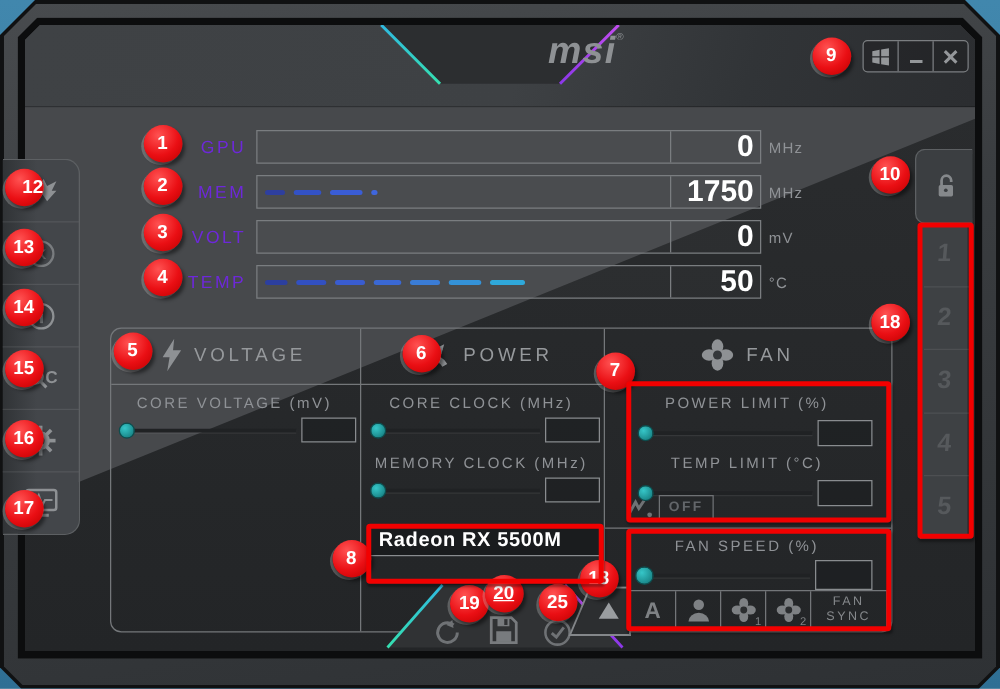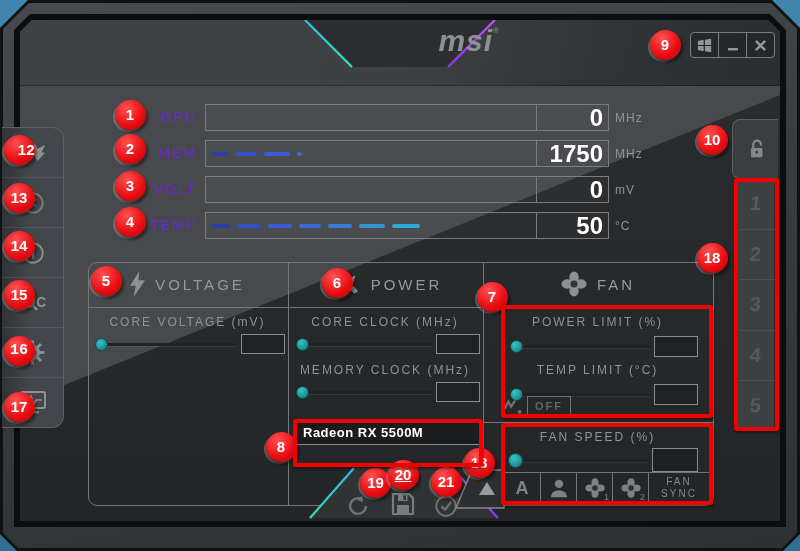--- a/index.html
+++ b/index.html
@@ -68,21 +68,21 @@
   #fan-btn-row { left:503px; top:472px; width:207px; height:32px; display:flex;
     border:1px solid #737679; z-index:5; color:#85888b; }
   #fan-btn-row .fb { width:36px; display:flex; align-items:center; justify-content:center; position:relative; }
   #fan-btn-row .fb + .fb { border-left:1px solid #737679; }
   #fan-btn-row .fb.sync { flex:1; flex-direction:column; font-size:10px; letter-spacing:2px; line-height:12px; }
   .fb-a { font-size:18px; font-weight:bold; color:#7e8184; }
   .fan-sub { position:absolute; right:3px; bottom:1px; font-size:9px; color:#7e8184; }
 
   
   #gpuinfo { left:294px; top:420px; width:188px; border:1px solid #898c8f; background:rgba(18,20,22,.55); z-index:5; }
-  #gpuinfo .gi { height:23px; line-height:23px; padding-left:8px; color:#ffffff; font-size:13px; font-weight:bold; letter-spacing:.5px; }
+  #gpuinfo .gi { height:23px; line-height:23px; padding-left:8px; color:#ffffff; font-size:16px; font-weight:bold; letter-spacing:.5px; }
   #gpuinfo .gi + .gi { border-top:1px solid #898c8f; }
 
   
   #btm-trap { left:302px; top:467px; width:200px; height:53px; z-index:4; }
   .btm-ic { z-index:5; }
   #up-btn { left:454px; top:469px; width:52px; height:41px; z-index:5; }
 
   
   #drawer { left:2px; top:127px; width:62px; height:301px; z-index:7;
     background:linear-gradient(90deg,#303336,#43464a 45%); border:1px solid #5d6063; border-left:none;
@@ -417,23 +417,23 @@
     <div class="ann-circle" style="left: 321.5px; top: 268px;">6</div>
     <div class="ann-circle" style="left: 476.5px; top: 282px;">7</div>
     <div class="ann-circle" style="left: 265.5px; top: 432px;">8</div>
     <div class="ann-circle" style="left: 649.5px; top: 30px;">9</div>
     <div class="ann-circle" style="left: 696.5px; top: 125px;">10</div>
     <div class="ann-circle" style="left: 696.5px; top: 243px;">18</div>
     <div class="ann-circle" style="left: 3.5px; top: 135px; text-align: right;">12</div>
     <div class="ann-circle" style="left: 3.5px; top: 183px;">13</div>
     <div class="ann-circle" style="left: 3.5px; top: 231px;">14</div>
     <div class="ann-circle" style="left: 3.5px; top: 280px;">15</div>
-    <div class="ann-circle" style="left: 3.5px; top: 336px; font-family: Liberation Mono, monospace;">16</div>
+    <div class="ann-circle" style="left: 3.5px; top: 336px;">16</div>
     <div class="ann-circle" style="left: 3.5px; top: 392px;">17</div>
     <div class="ann-circle" style="left: 463.5px; top: 448px;">18</div>
     <div class="ann-circle" style="left: 360px; top: 468px;">19</div>
     <div class="ann-circle" style="left: 387.5px; top: 460px; text-decoration: underline;">20</div>
-    <div class="ann-circle" style="left: 430.5px; top: 467px;">21</div>
+    <div class="ann-circle" style="left: 430.5px; top: 467px;">25</div>
     <div class="ann-box" style="left: 501px; top: 305px; width: 212px; height: 113px;"></div>
     <div class="ann-box" style="left: 293px; top: 419px; width: 190px; height: 48px;"></div>
     <div class="ann-box" style="left: 734px; top: 178px; width: 45px; height: 253px;"></div>
     <div class="ann-box" style="left: 501px; top: 423px; width: 212px; height: 82px;"></div>
   </div>
 
 </body></html>

